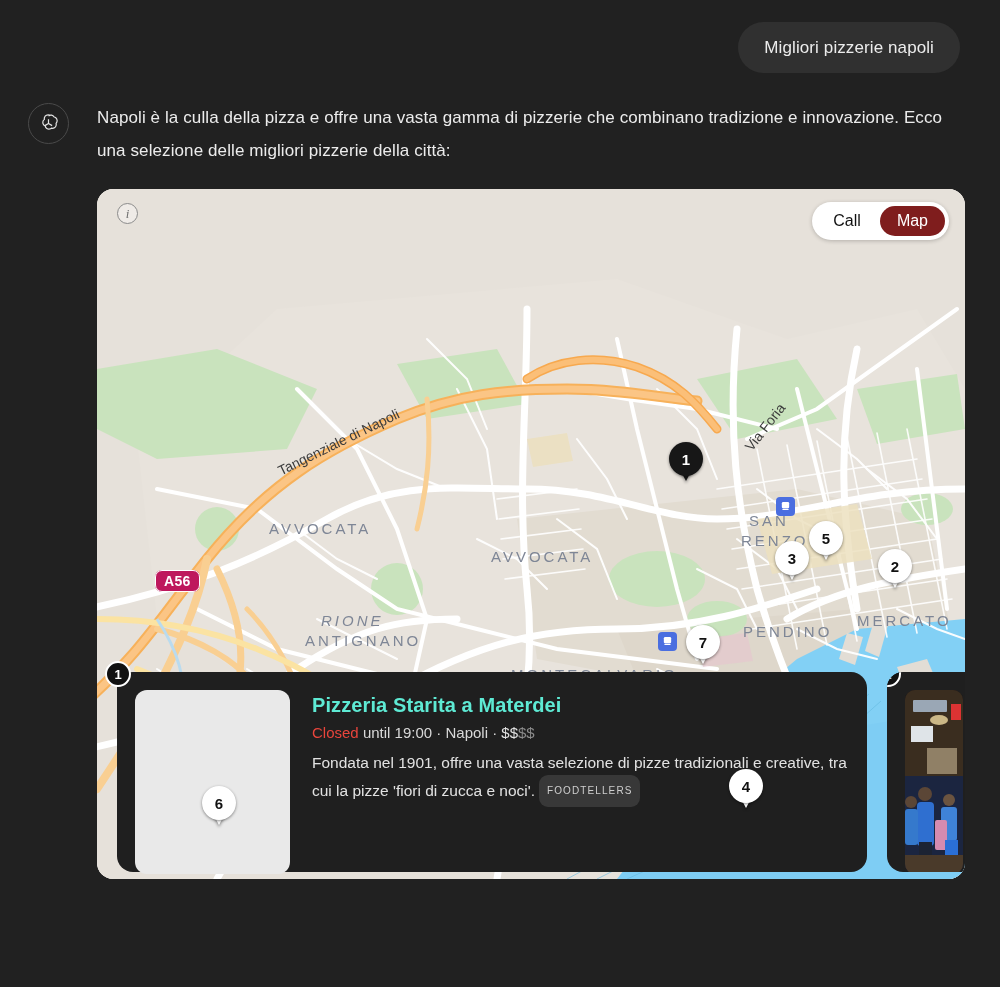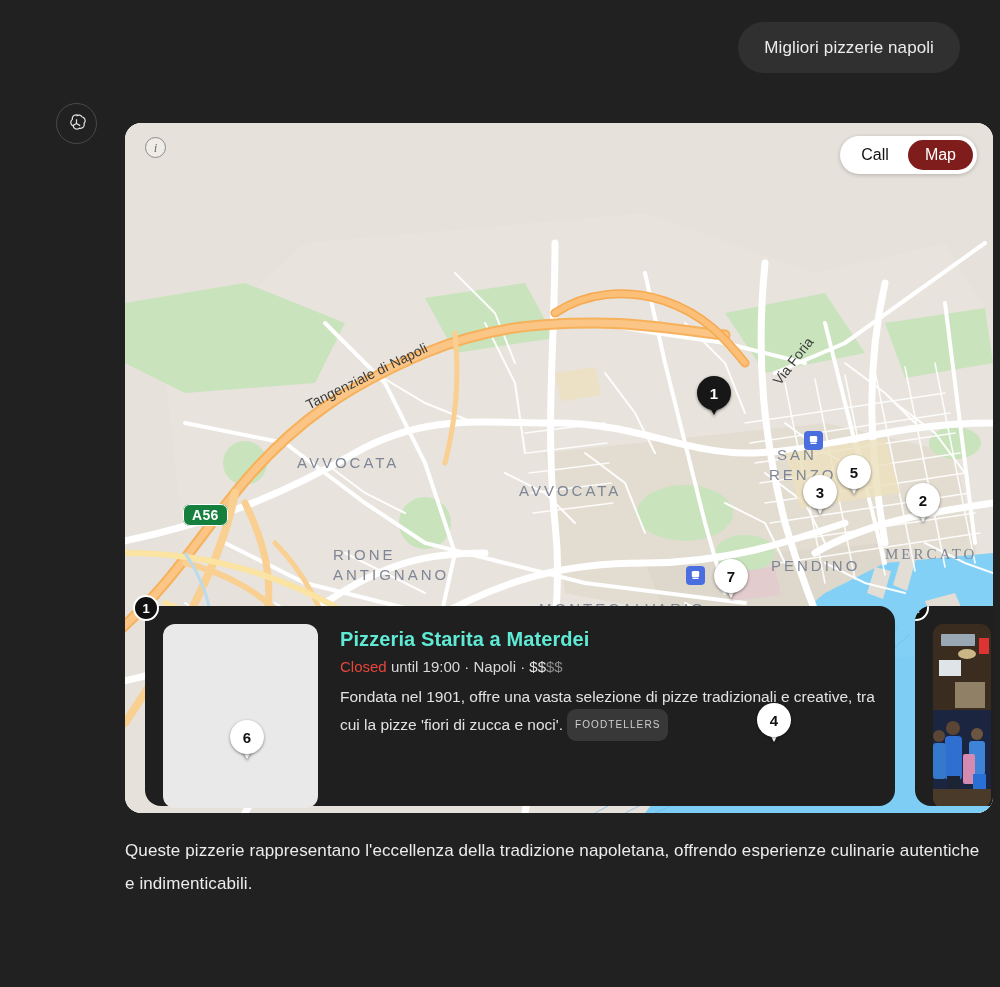--- a/index.html
+++ b/index.html
@@ -2,21 +2,21 @@
 <html><head>
 <meta charset="utf-8">
 <style>
   * { box-sizing: border-box; margin: 0; padding: 0; }
   html, body {
     width: 1000px; height: 987px;
     background: #212121;
     font-family: "Liberation Sans", sans-serif;
     overflow: hidden;
   }
-  .page { position: relative; width: 1000px; height: 925px; background:#212121;padding-left:28px; }
+  .page { position: relative; width: 1000px; height: 925px; background:#212121; }
 
   
   .user-row { display:flex; justify-content:flex-end; padding: 22px 40px 0 0; }
   .user-bubble {
     background:#303030; color:#ececec;
     border-radius: 26px; padding: 15px 26px;
     font-size: 17px; line-height: 1.25; letter-spacing:.1px;
   }
 
   
@@ -86,21 +86,21 @@
   
   .mlabel { position:absolute; white-space:nowrap; pointer-events:none; }
   .neigh {
     color:#7e8696; font-size:15px; letter-spacing:3px; font-weight:400;
     text-align:center;
   }
   .city { color:#2b2b2b; font-size:30px; letter-spacing:.5px; }
   .road-lbl { color:#3c3c3c; font-size:14px; }
   .poi-lbl { color:#e8479b; font-size:15px; }
   .shield {
-    background:#15803d; color:#fff; border-radius:7px;
+    background:#be185d; color:#fff; border-radius:7px;
     font-size:14px; font-weight:bold; padding:2px 8px;
     border:1.5px solid #fff; letter-spacing:.3px;
   }
   .transit {
     position:absolute; width:19px;height:19px;border-radius:4px;
     background:#4a6ee0; display:flex;align-items:center;justify-content:center;
   }
   .transit svg { display:block; }
   .poi-ic {
     position:absolute; width:20px;height:20px;border-radius:50%;
@@ -153,20 +153,21 @@
 
   <div class="assistant">
     <div class="avatar">
       <svg width="23" height="23" viewBox="0 0 24 24" fill="none" stroke="#e6e6e6" stroke-width="1.25">
         <path d="M12 4.2c1.9-1.6 4.6-1.1 5.9 1 .6.1 1.2.4 1.7.8 1.8 1.5 1.9 4.2.3 5.9.2.6.2 1.3.1 1.9-.4 2.3-2.7 3.7-4.9 3.1-.5.4-1.1.7-1.7.8-2.3.5-4.5-1-4.9-3.3-.6-.2-1.1-.5-1.5-1-1.5-1.7-1.2-4.4.7-5.7-.1-.6-.1-1.3.1-1.9.6-2.2 3-3.4 5.1-2.6z"></path>
         <path d="M12 7.6v4.4l3.8 2.2M12 12l-3.8 2.2M12 12V7.6"></path>
       </svg>
     </div>
 
     <div class="assistant-body">
+      <div class="para">Napoli è la culla della pizza e offre una vasta gamma di pizzerie che combinano tradizione e innovazione. Ecco una selezione delle migliori pizzerie della città:</div>
 
       <div class="map-widget">
 
         <div class="map-canvas">
           <svg width="868" height="690" viewBox="0 0 868 690">
             <defs>
               <clipPath id="mc">
                   <rect x="0" y="0" width="868" height="690" rx="16"></rect>
                 </clipPath>
             </defs>
@@ -326,27 +327,27 @@
 
         <div class="mlabel road-lbl" style="left:175px;top:245px;transform:rotate(-26deg);">Tangenziale di Napoli</div>
         <div class="mlabel road-lbl" style="left:640px;top:230px;transform:rotate(-52deg);">Via Foria</div>
 
         <div class="mlabel" style="left:58px;top:383px;">
           <span class="shield">A56</span>
         </div>
 
         <div class="mlabel neigh" style="left:172px;top:331px;">AVVOCATA</div>
         <div class="mlabel neigh" style="left:394px;top:359px;">AVVOCATA</div>
-        <div class="mlabel neigh" style="left:208px;top:423px;">RIONE</div>
+        <div class="mlabel neigh" style="left:224px;top:423px;font-style:italic;">RIONE</div>
         <div class="mlabel neigh" style="left:208px;top:443px;">ANTIGNANO</div>
         <div class="mlabel neigh" style="left:186px;top:497px;">VOMERO</div>
         <div class="mlabel neigh" style="left:652px;top:323px;">SAN</div>
         <div class="mlabel neigh" style="left:644px;top:343px;">RENZO</div>
         <div class="mlabel neigh" style="left:646px;top:434px;">PENDINO</div>
-        <div class="mlabel neigh" style="left:760px;top:423px;font-family:Liberation Serif, serif;">MERCATO</div>
+        <div class="mlabel neigh" style="left:760px;top:423px;">MERCATO</div>
         <div class="mlabel neigh" style="left:414px;top:477px;">MONTECALVARIO</div>
         <div class="mlabel neigh" style="left:228px;top:642px;">CHIAIA</div>
 
         <div class="mlabel city" style="left:478px;top:622px;">Naples</div>
 
         <div class="poi-ic" style="left:388px;top:500px;">
           <svg width="11" height="11" viewBox="0 0 12 12" fill="#c2317e">
             <path d="M1 11V4l2-1v1h2V3l2 1v1h2V4l2 1v6H1z"></path>
           </svg>
         </div>
@@ -456,16 +457,15 @@
                 <rect x="30" y="130" width="12" height="30" rx="2" fill="#d58bb0"></rect>
                 <rect x="40" y="150" width="13" height="22" fill="#2a6fd6"></rect>
                 <rect x="0" y="165" width="58" height="19" fill="#4a3a2a"></rect>
               </svg>
             </div>
           </div>
 
         </div>
       </div>
 
-      <div class="para para-bottom">Queste pizzerie rappresentano l'eccellenza della tradizione napoletana, offrendo esperienze culinarie autentiche e indimenticabili.</div>
     </div>
   </div>
 </div>
 
 </body></html>

